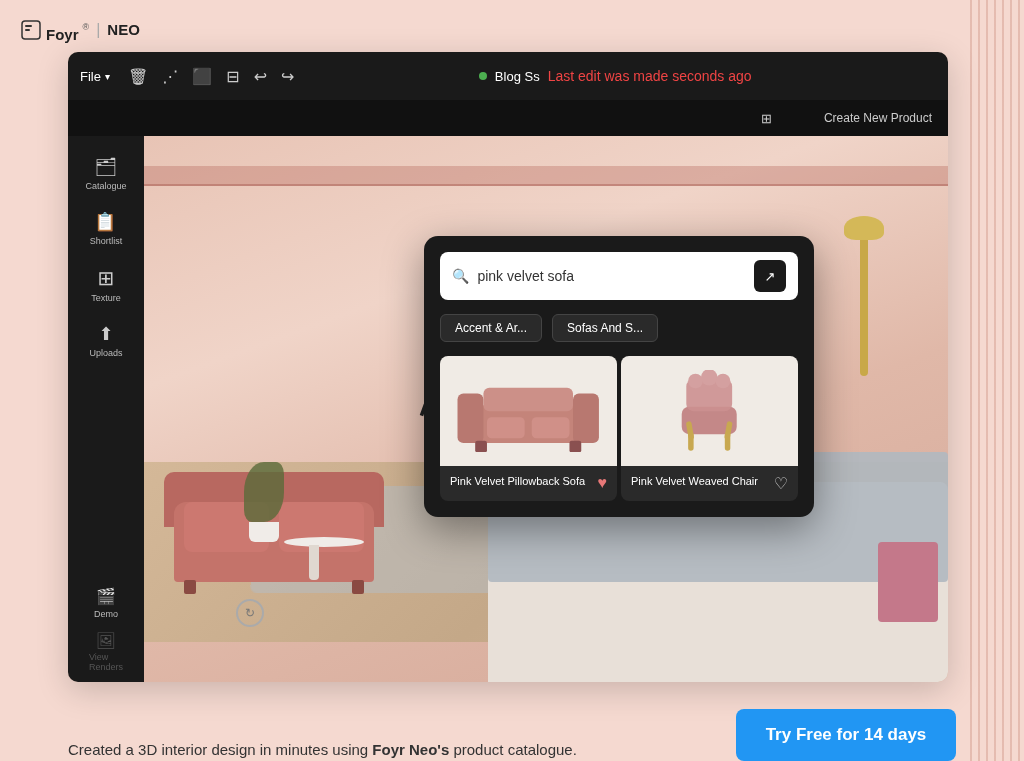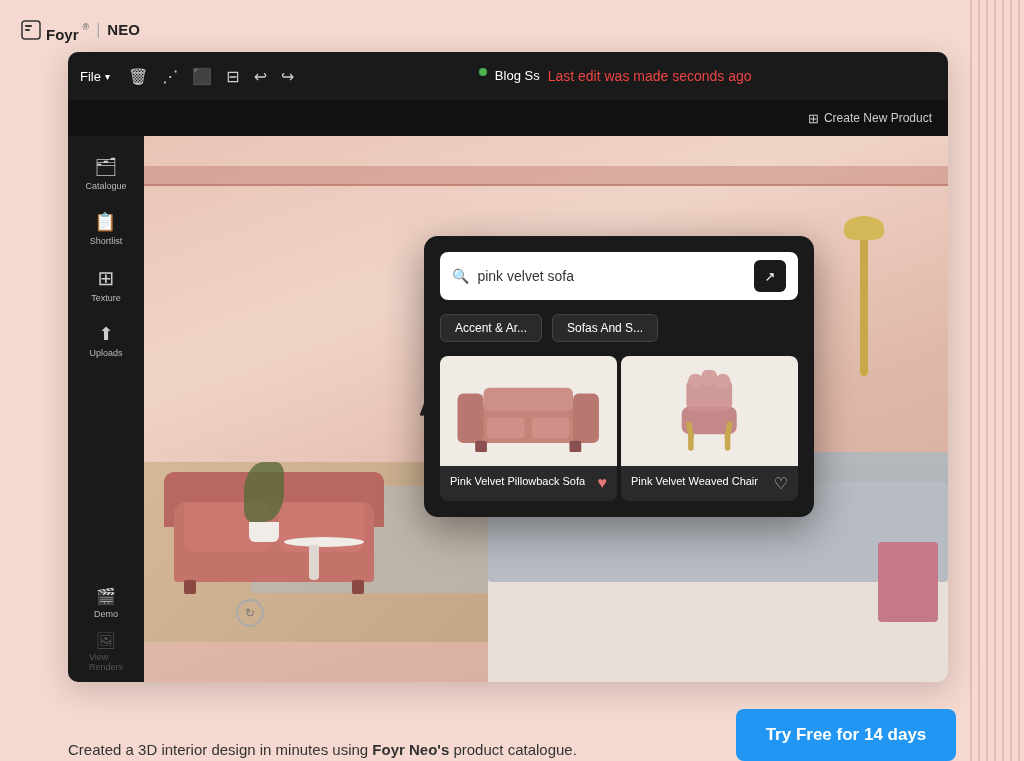--- a/index.html
+++ b/index.html
@@ -87,21 +87,21 @@
       margin-left: 14px;
     }
     .toolbar-icon {
       color: #ccc;
       font-size: 16px;
       cursor: pointer;
     }
     .toolbar-center {
       flex: 1;
       display: flex;
-      align-items: flex-start;
+      align-items: center;
       justify-content: center;
       gap: 8px;
     }
     .blog-dot {
       width: 8px;
       height: 8px;
       border-radius: 50%;
       background: #4caf50;
     }
     .blog-name {
@@ -623,21 +623,21 @@
       <span class="blog-name">Blog Ss</span>
       <span class="last-edit">Last edit was made seconds ago</span>
     </div>
     <div class="toolbar-right">
     </div>
   </div>
 
   <div class="toolbar2">
     <div class="create-btn">
       <span style="font-size:13px;">⊞</span>
-      <span style="color:#ccc;font-size:12px;">Create New Product</span>
+      <span style="color:#ccc;font-size:12px;margin-left:47px;">Create New Product</span>
     </div>
   </div>
 
   <div class="sidebar">
     <div class="sidebar-item">
       <span class="sidebar-icon">🗂</span>
       <span class="sidebar-label">Catalogue</span>
     </div>
     <div class="sidebar-item">
       <span class="sidebar-icon">📋</span>

